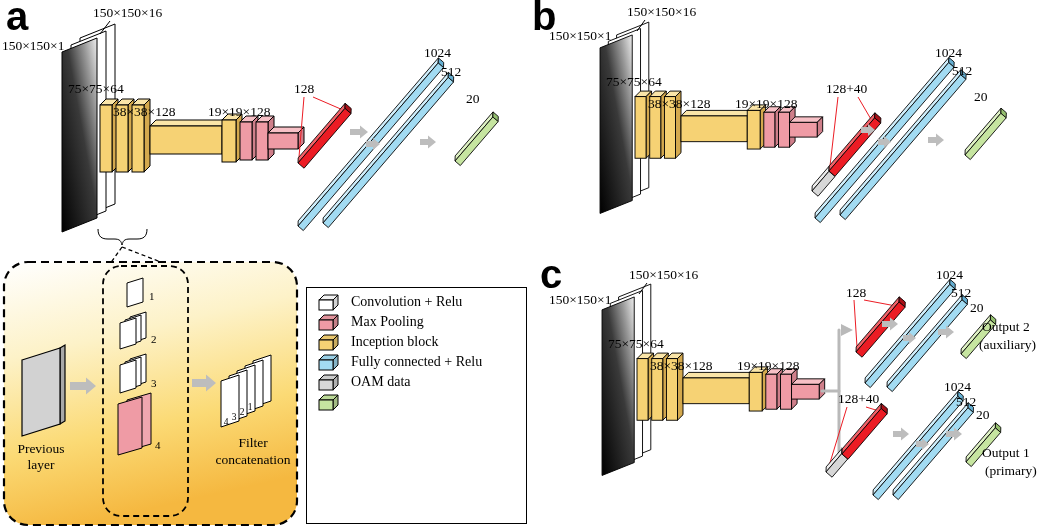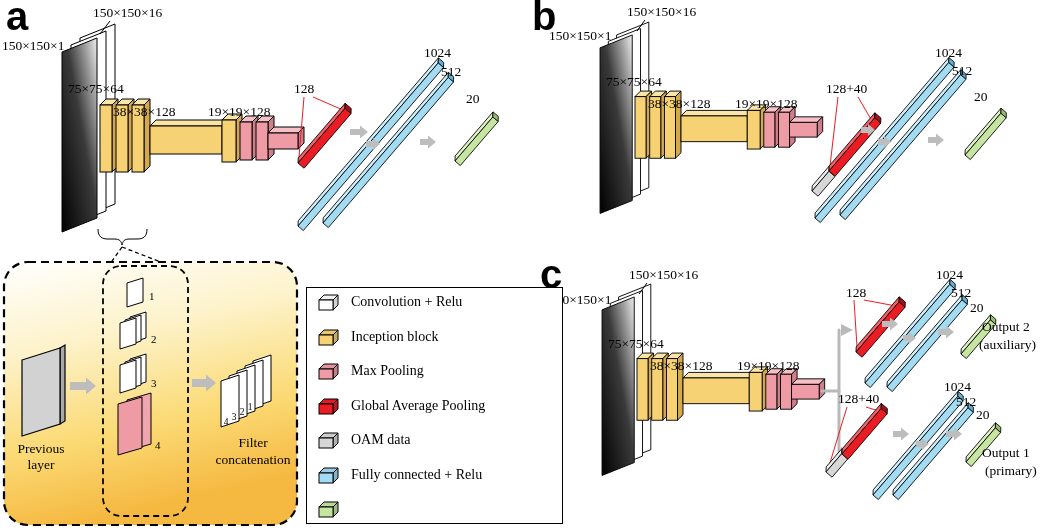--- a/index.html
+++ b/index.html
@@ -27,23 +27,23 @@
   .f-red{fill:#ec1c24;} .t-red{fill:#f26167;} .c-red{fill:#a80f16;}
   .f-blue{fill:#a2dbf2;} .t-blue{fill:#cfeefb;} .c-blue{fill:#64aed1;}
   .f-green{fill:#c6e5a0;} .t-green{fill:#def1c4;} .c-green{fill:#94bf6e;}
   .f-gray{fill:#d7d7d7;} .t-gray{fill:#ececec;}
   .arr{fill:#bdbdbd;}
   .conn{stroke:#b9b9b9;stroke-width:3;fill:none;stroke-linecap:round;}
   .dash{stroke:#000;stroke-width:1.3;fill:none;stroke-dasharray:4 3;}
   .redline{stroke:#ec1c24;stroke-width:1;}
   .ptr{stroke:#000;stroke-width:1;}
   
-  .legend{position:absolute;left:306px;top:287px;width:257px;height:237px;background:#fff;
+  .legend{position:absolute;left:306px;top:287px;width:221px;height:237px;background:#fff;
           border:1.5px solid #000;box-sizing:border-box;display:flex;flex-direction:column;
-          justify-content:space-between;padding:4px 4px 4px 9px;}
+          justify-content:flex-start;padding:4px 4px 4px 9px;}
   .legend-row{display:flex;align-items:center;gap:9px;}
   .legend-row span{font-size:14px;color:#000;white-space:nowrap;}
   .legend-cube{flex:0 0 auto;}
   .shade-top{fill:rgba(0,0,0,0.05);}
   .shade-side{fill:rgba(0,0,0,0.18);}
 </style>
 </head>
 <body>
 
 <div class="stage">
@@ -327,70 +327,60 @@
       <polygon points="2,8 7,3 21,3 16,8" stroke="#000" stroke-width="1" fill="#ffffff"></polygon>
       <polygon class="shade-top" points="2,8 7,3 21,3 16,8"></polygon>
       <polygon points="16,8 21,3 21,13 16,18" stroke="#000" stroke-width="1" fill="#ffffff"></polygon>
       <polygon class="shade-side" points="16,8 21,3 21,13 16,18"></polygon>
       <rect x="2" y="8" width="14" height="10" stroke="#000" stroke-width="1" fill="#ffffff"></rect>
     </svg>
     <span>Convolution + Relu</span>
   </div>
   <div class="legend-row">
     <svg class="legend-cube" width="26" height="20" viewBox="0 0 24 20">
+      <polygon points="2,8 7,3 21,3 16,8" stroke="#000" stroke-width="1" fill="#ef9ba5"></polygon>
+      <polygon class="shade-top" points="2,8 7,3 21,3 16,8"></polygon>
+      <polygon points="16,8 21,3 21,13 16,18" stroke="#000" stroke-width="1" fill="#ef9ba5"></polygon>
+      <polygon class="shade-side" points="16,8 21,3 21,13 16,18"></polygon>
+      <rect x="2" y="8" width="14" height="10" stroke="#000" stroke-width="1" fill="#ef9ba5"></rect>
+    </svg>
+    <span>Max Pooling</span>
+  </div>
+  <div class="legend-row">
+    <svg class="legend-cube" width="26" height="20" viewBox="0 0 24 20">
       <polygon points="2,8 7,3 21,3 16,8" stroke="#000" stroke-width="1" fill="#f6d274"></polygon>
       <polygon class="shade-top" points="2,8 7,3 21,3 16,8"></polygon>
       <polygon points="16,8 21,3 21,13 16,18" stroke="#000" stroke-width="1" fill="#f6d274"></polygon>
       <polygon class="shade-side" points="16,8 21,3 21,13 16,18"></polygon>
       <rect x="2" y="8" width="14" height="10" stroke="#000" stroke-width="1" fill="#f6d274"></rect>
     </svg>
     <span>Inception block</span>
   </div>
   <div class="legend-row">
     <svg class="legend-cube" width="26" height="20" viewBox="0 0 24 20">
-      <polygon points="2,8 7,3 21,3 16,8" stroke="#000" stroke-width="1" fill="#ef9ba5"></polygon>
-      <polygon class="shade-top" points="2,8 7,3 21,3 16,8"></polygon>
-      <polygon points="16,8 21,3 21,13 16,18" stroke="#000" stroke-width="1" fill="#ef9ba5"></polygon>
-      <polygon class="shade-side" points="16,8 21,3 21,13 16,18"></polygon>
-      <rect x="2" y="8" width="14" height="10" stroke="#000" stroke-width="1" fill="#ef9ba5"></rect>
-    </svg>
-    <span>Max Pooling</span>
-  </div>
-  <div class="legend-row">
-    <svg class="legend-cube" width="26" height="20" viewBox="0 0 24 20">
-      <polygon points="2,8 7,3 21,3 16,8" stroke="#000" stroke-width="1" fill="#ec1c24"></polygon>
-      <polygon class="shade-top" points="2,8 7,3 21,3 16,8"></polygon>
-      <polygon points="16,8 21,3 21,13 16,18" stroke="#000" stroke-width="1" fill="#ec1c24"></polygon>
-      <polygon class="shade-side" points="16,8 21,3 21,13 16,18"></polygon>
-      <rect x="2" y="8" width="14" height="10" stroke="#000" stroke-width="1" fill="#ec1c24"></rect>
-    </svg>
-    <span>Global Average Pooling</span>
+      <polygon points="2,8 7,3 21,3 16,8" stroke="#000" stroke-width="1" fill="#a2dbf2"></polygon>
+      <polygon class="shade-top" points="2,8 7,3 21,3 16,8"></polygon>
+      <polygon points="16,8 21,3 21,13 16,18" stroke="#000" stroke-width="1" fill="#a2dbf2"></polygon>
+      <polygon class="shade-side" points="16,8 21,3 21,13 16,18"></polygon>
+      <rect x="2" y="8" width="14" height="10" stroke="#000" stroke-width="1" fill="#a2dbf2"></rect>
+    </svg>
+    <span>Fully connected + Relu</span>
   </div>
   <div class="legend-row">
     <svg class="legend-cube" width="26" height="20" viewBox="0 0 24 20">
       <polygon points="2,8 7,3 21,3 16,8" stroke="#000" stroke-width="1" fill="#d7d7d7"></polygon>
       <polygon class="shade-top" points="2,8 7,3 21,3 16,8"></polygon>
       <polygon points="16,8 21,3 21,13 16,18" stroke="#000" stroke-width="1" fill="#d7d7d7"></polygon>
       <polygon class="shade-side" points="16,8 21,3 21,13 16,18"></polygon>
       <rect x="2" y="8" width="14" height="10" stroke="#000" stroke-width="1" fill="#d7d7d7"></rect>
     </svg>
     <span>OAM data</span>
   </div>
   <div class="legend-row">
     <svg class="legend-cube" width="26" height="20" viewBox="0 0 24 20">
-      <polygon points="2,8 7,3 21,3 16,8" stroke="#000" stroke-width="1" fill="#a2dbf2"></polygon>
-      <polygon class="shade-top" points="2,8 7,3 21,3 16,8"></polygon>
-      <polygon points="16,8 21,3 21,13 16,18" stroke="#000" stroke-width="1" fill="#a2dbf2"></polygon>
-      <polygon class="shade-side" points="16,8 21,3 21,13 16,18"></polygon>
-      <rect x="2" y="8" width="14" height="10" stroke="#000" stroke-width="1" fill="#a2dbf2"></rect>
-    </svg>
-    <span>Fully connected + Relu</span>
-  </div>
-  <div class="legend-row">
-    <svg class="legend-cube" width="26" height="20" viewBox="0 0 24 20">
       <polygon points="2,8 7,3 21,3 16,8" stroke="#000" stroke-width="1" fill="#c6e5a0"></polygon>
       <polygon class="shade-top" points="2,8 7,3 21,3 16,8"></polygon>
       <polygon points="16,8 21,3 21,13 16,18" stroke="#000" stroke-width="1" fill="#c6e5a0"></polygon>
       <polygon class="shade-side" points="16,8 21,3 21,13 16,18"></polygon>
       <rect x="2" y="8" width="14" height="10" stroke="#000" stroke-width="1" fill="#c6e5a0"></rect>
     </svg>
   </div>
 </div>
 
 </div>

